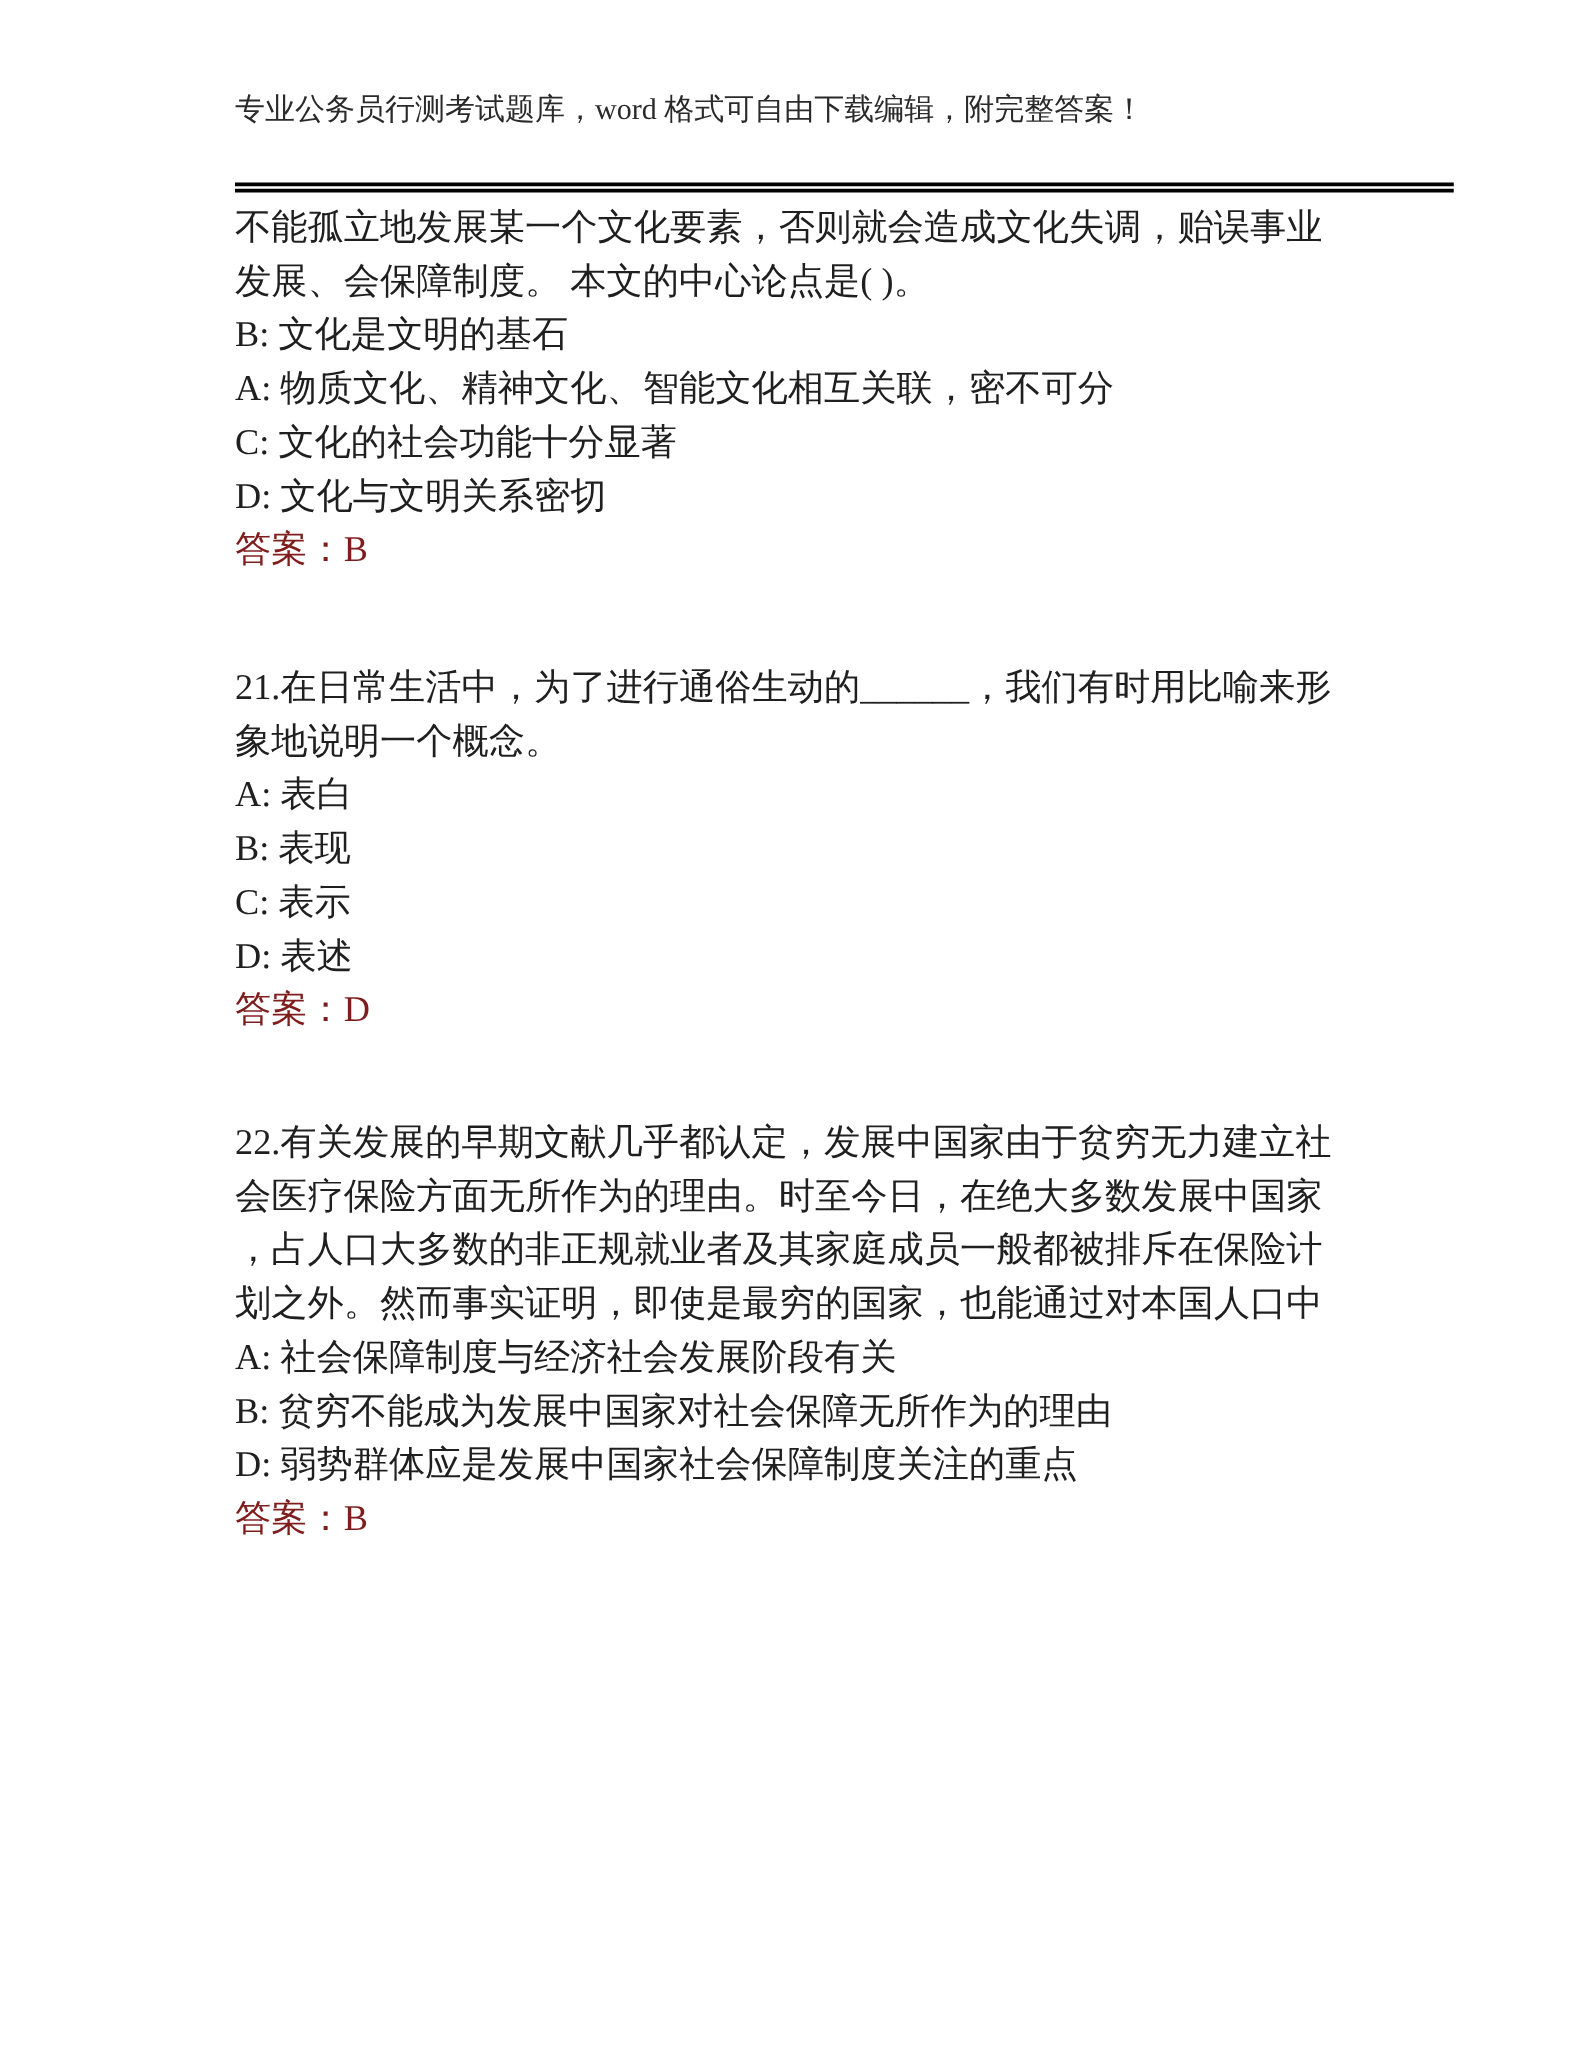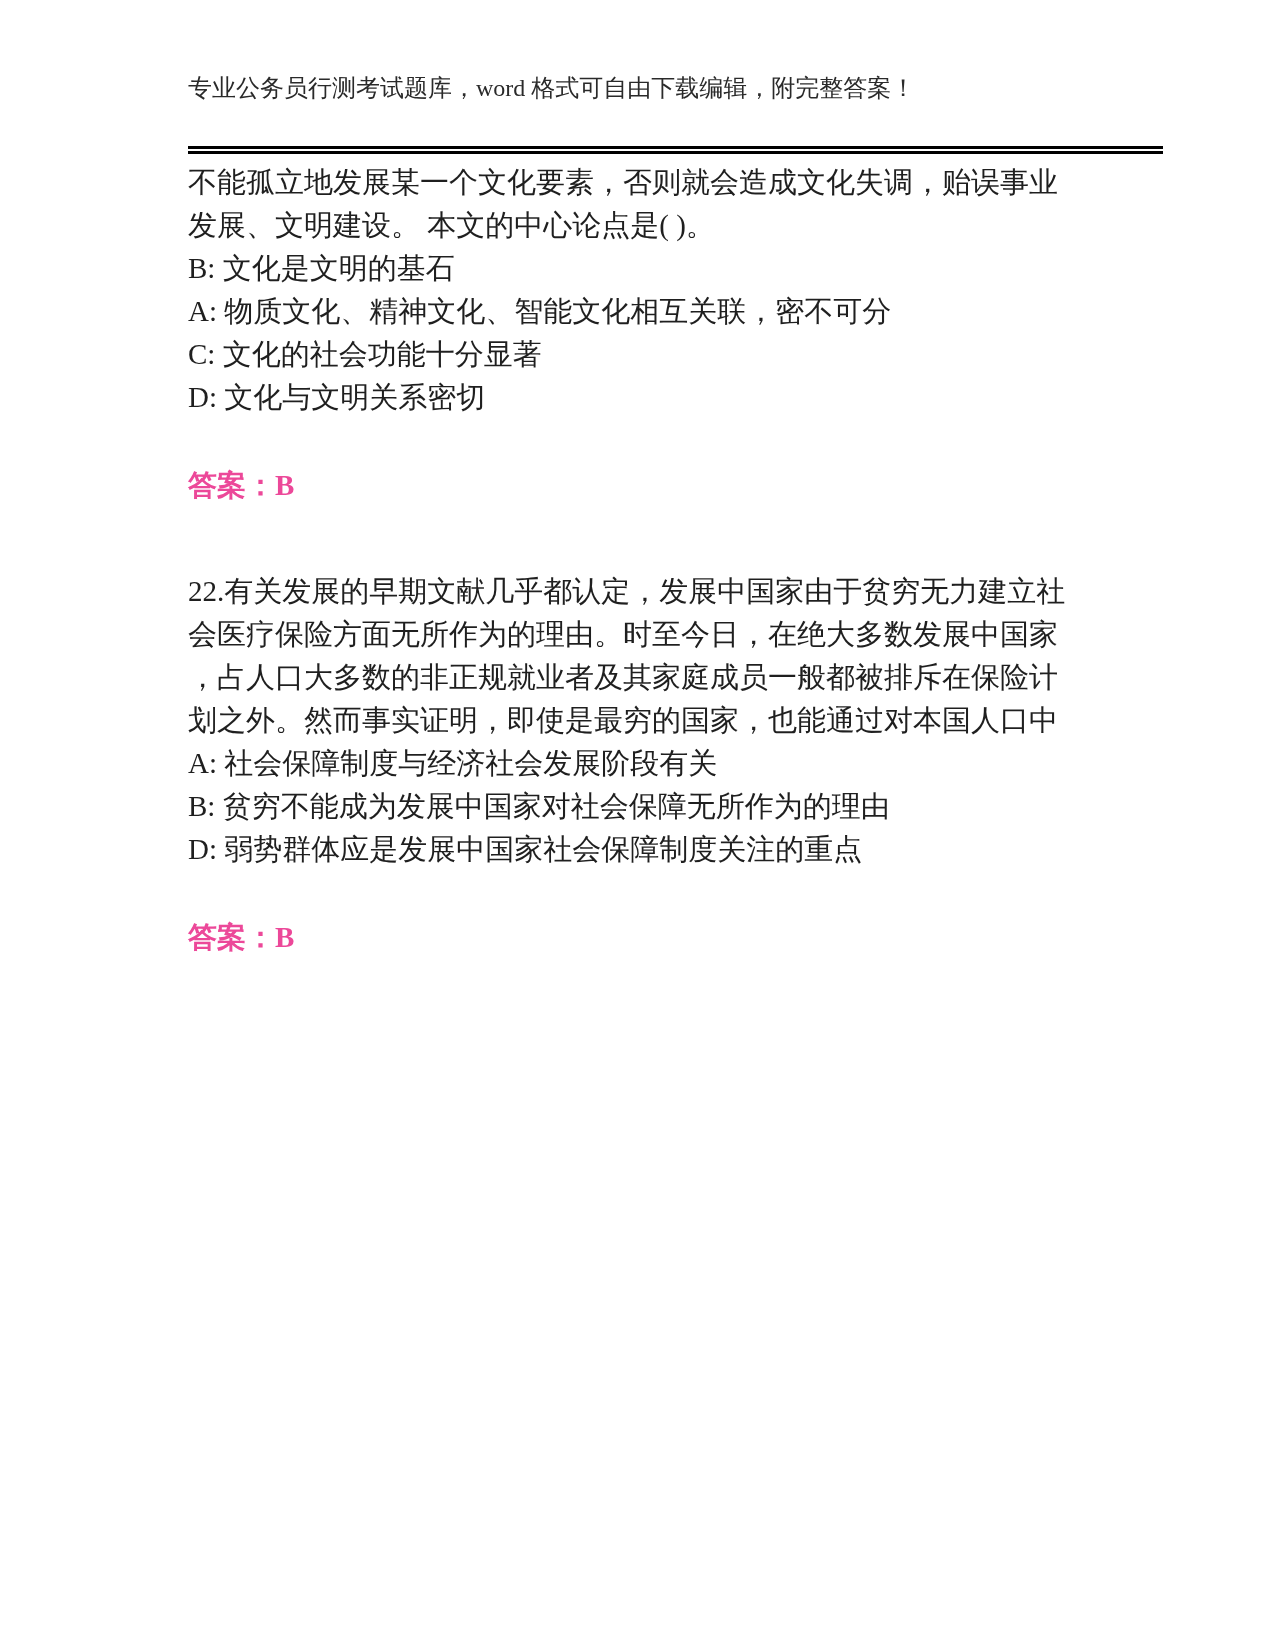--- a/index.html
+++ b/index.html
@@ -37,46 +37,54 @@
   .question-block { margin: 0; }
   .question-block.gap-a { margin-top: 67px; }
   .question-block.gap-b { margin-top: 63px; }
   .tline {
     display: block;
     height: 43px;
     line-height: 43px;
     white-space: nowrap;
   }
   .answer-line {
-    font-weight: bold;
-    color: #ec4899;
-    margin-top: 45px;
+    font-weight: normal;
+    color: #7f1d1d;
   }
 </style>
 </head>
 <body>
 
 <div class="page">
 
   <div class="doc-header">专业公务员行测考试题库，word 格式可自由下载编辑，附完整答案！</div>
 
   <div class="header-rule"></div>
 
   <div class="content">
 
     <div class="question-block">
       <span class="tline">不能孤立地发展某一个文化要素，否则就会造成文化失调，贻误事业</span>
-      <span class="tline">发展、文明建设。 本文的中心论点是( )。</span>
+      <span class="tline">发展、会保障制度。 本文的中心论点是( )。</span>
       <span class="tline">B: 文化是文明的基石</span>
       <span class="tline">A: 物质文化、精神文化、智能文化相互关联，密不可分</span>
       <span class="tline">C: 文化的社会功能十分显著</span>
       <span class="tline">D: 文化与文明关系密切</span>
       <span class="tline answer-line">答案：B</span>
     </div>
 
+    <div class="question-block gap-a">
+      <span class="tline">21.在日常生活中，为了进行通俗生动的______，我们有时用比喻来形</span>
+      <span class="tline">象地说明一个概念。</span>
+      <span class="tline">A: 表白</span>
+      <span class="tline">B: 表现</span>
+      <span class="tline">C: 表示</span>
+      <span class="tline">D: 表述</span>
+      <span class="tline answer-line">答案：D</span>
+    </div>
 
     <div class="question-block gap-b">
       <span class="tline">22.有关发展的早期文献几乎都认定，发展中国家由于贫穷无力建立社</span>
       <span class="tline">会医疗保险方面无所作为的理由。时至今日，在绝大多数发展中国家</span>
       <span class="tline">，占人口大多数的非正规就业者及其家庭成员一般都被排斥在保险计</span>
       <span class="tline">划之外。然而事实证明，即使是最穷的国家，也能通过对本国人口中</span>
       <span class="tline">A: 社会保障制度与经济社会发展阶段有关</span>
       <span class="tline">B: 贫穷不能成为发展中国家对社会保障无所作为的理由</span>
       <span class="tline">D: 弱势群体应是发展中国家社会保障制度关注的重点</span>
       <span class="tline answer-line">答案：B</span>

